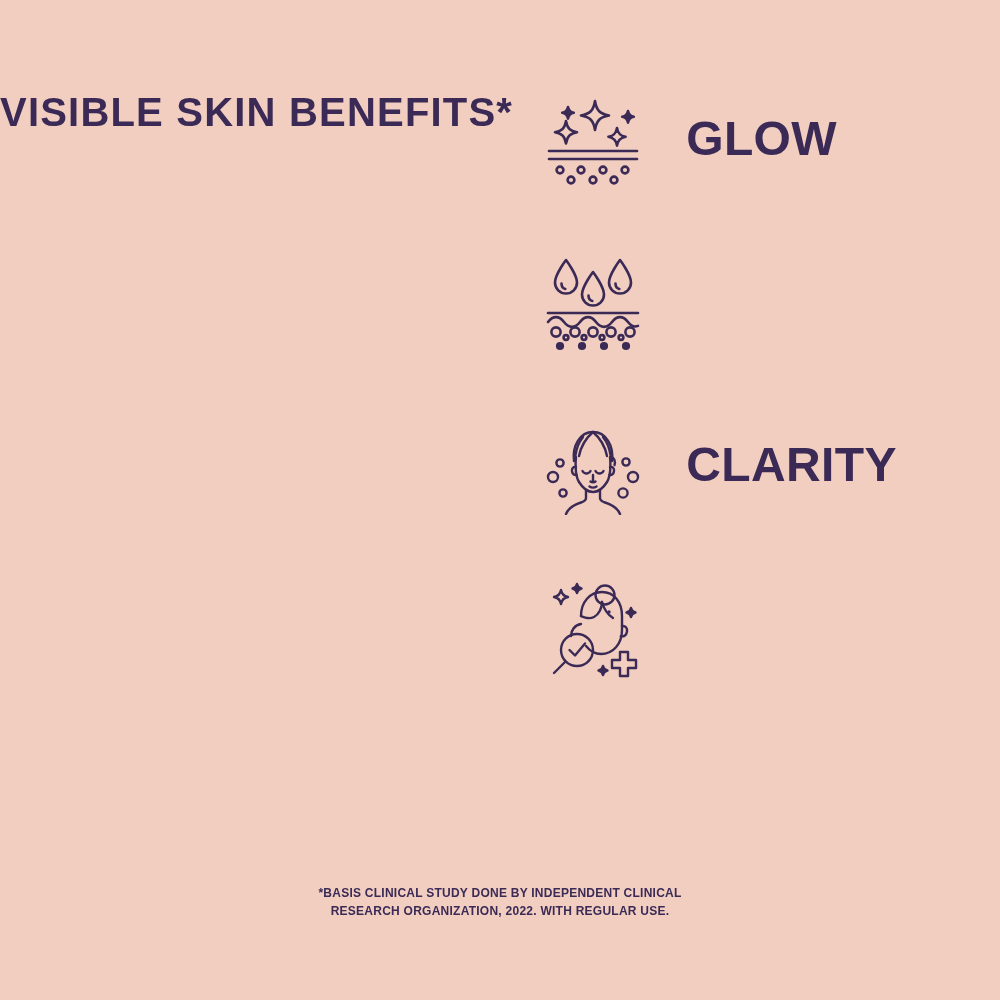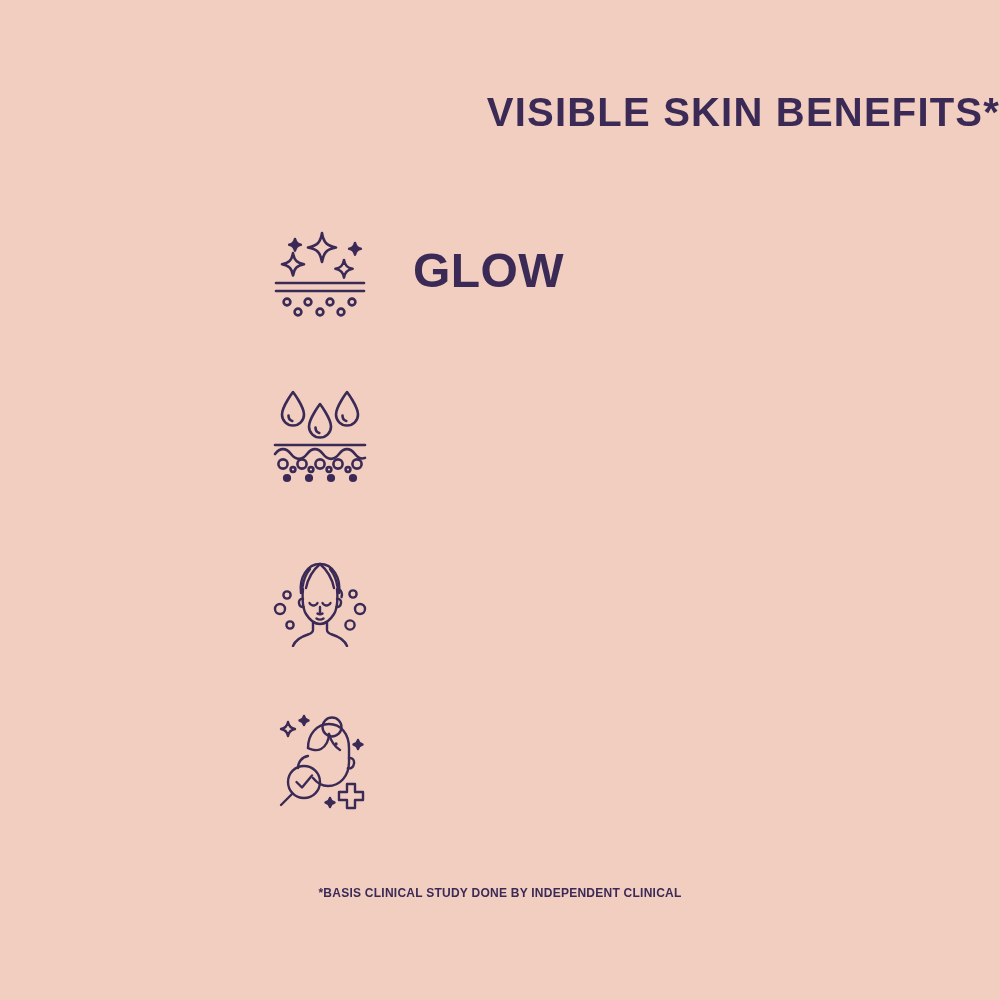--- a/index.html
+++ b/index.html
@@ -13,22 +13,22 @@
     font-family: "Liberation Sans", sans-serif;
     overflow: hidden;
     position: relative;
   }
 
   .poster {
     position: absolute;
     inset: 0;
     background: #f2cec1;
     display: flex;
-    flex-direction: column;
-    align-items: flex-end;
+    flex-direction: row;
+    align-items: flex-start;
   }
 
   .page-title {
     margin-top: 92px;
     font-size: 40px;
     font-weight: 800;
     letter-spacing: 1.2px;
     color: #3a2a55;
     text-align: center;
     line-height: 1;
@@ -194,20 +194,21 @@
           <path d="M57 76 L57 83 C57 85 59 86.5 62 87.5 C70 90 75 94 77 99"></path>
 
           <circle cx="17" cy="48" r="3.6"></circle>
           <circle cx="10" cy="62" r="5"></circle>
           <circle cx="20" cy="78" r="3.6"></circle>
           <circle cx="83" cy="47" r="3.6"></circle>
           <circle cx="90" cy="62" r="5"></circle>
           <circle cx="80" cy="78" r="4.6"></circle>
         </svg>
       </span>
+      <span class="benefit-label">CLARITY</span>
     </div>
 
     <div class="benefit-row">
       <span class="benefit-icon">
         <svg viewBox="0 0 100 100" fill="none" stroke="#3a2a55" stroke-width="2.4" stroke-linecap="round" stroke-linejoin="round">
 
           <circle cx="62" cy="17" r="9.5"></circle>
 
           <path d="M38 38 C38 24 47 14 59 14 C71 14 79 24 79 38 L79 52 C79 66 70 76 58 76 C52 76 47 73 43 68"></path>
 
@@ -233,15 +234,16 @@
           <path d="M88 30 C88.5 32.8 89.7 34 92.5 34.5 C89.7 35 88.5 36.2 88 39 C87.5 36.2 86.3 35 83.5 34.5 C86.3 34 87.5 32.8 88 30 Z" fill="#3a2a55"></path>
           <path d="M60 88 C60.5 90.8 61.7 92 64.5 92.5 C61.7 93 60.5 94.2 60 97 C59.5 94.2 58.3 93 55.5 92.5 C58.3 92 59.5 90.8 60 88 Z" fill="#3a2a55"></path>
         </svg>
       </span>
     </div>
 
   </div>
 
   <div class="footnote">
     <span class="footnote-line">*BASIS CLINICAL STUDY DONE BY INDEPENDENT CLINICAL</span>
+    <span class="footnote-line">RESEARCH ORGANIZATION, 2022. WITH REGULAR USE.</span>
   </div>
 
 </div>
 
 </body></html>

